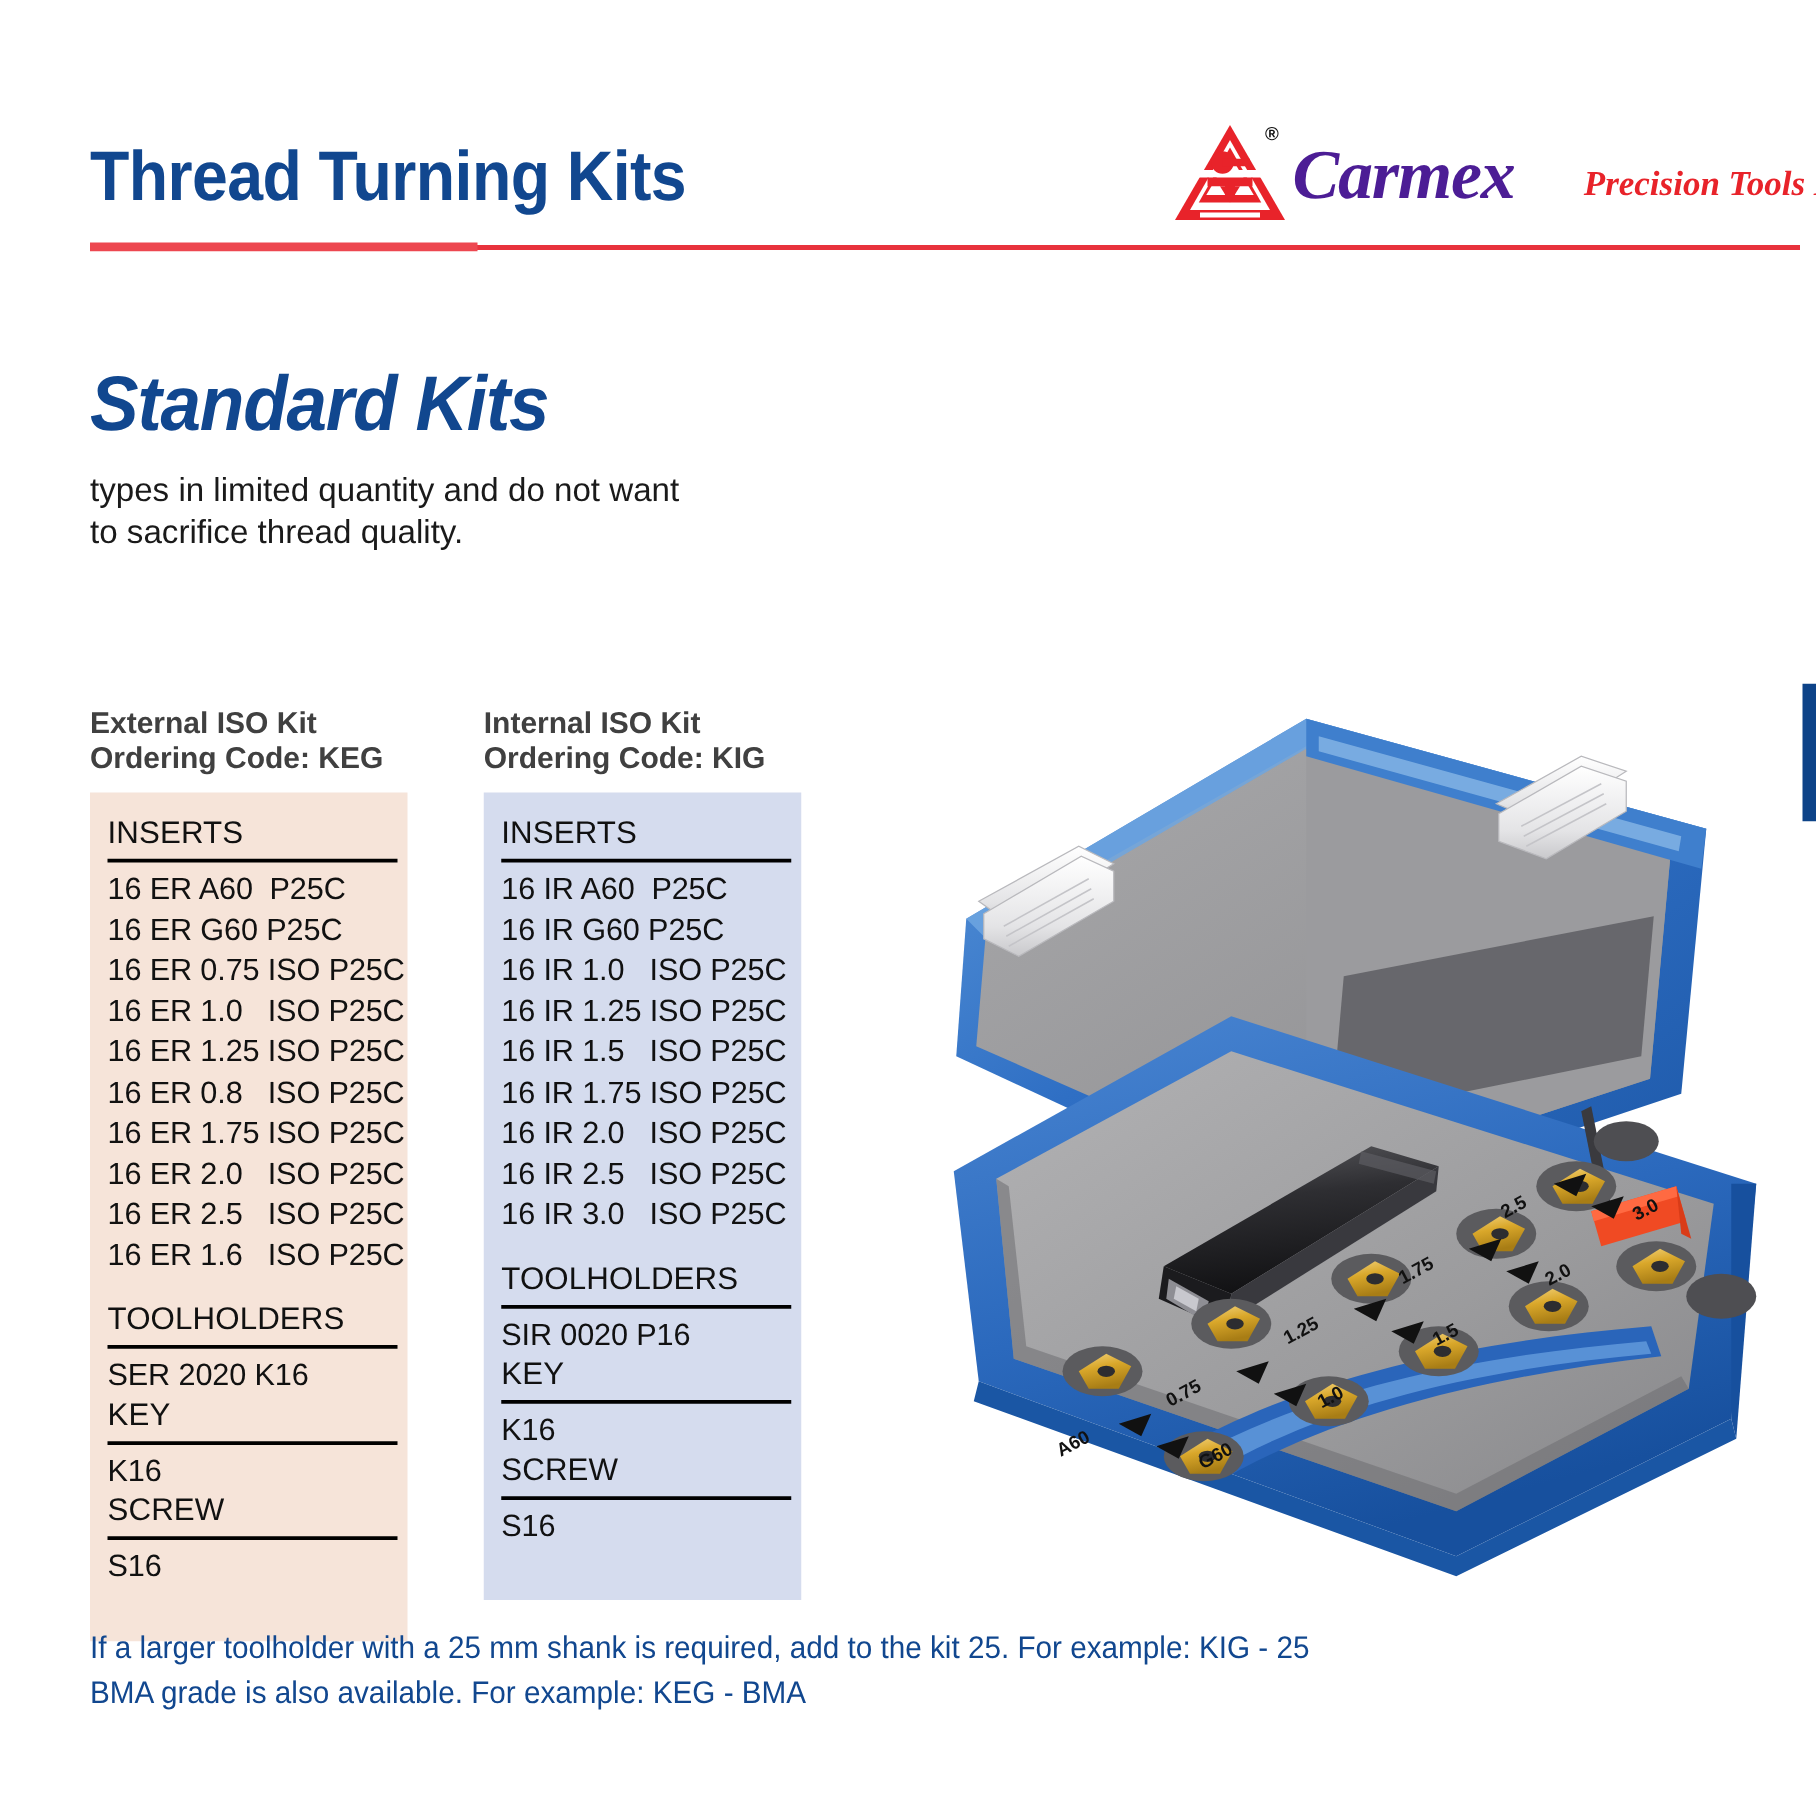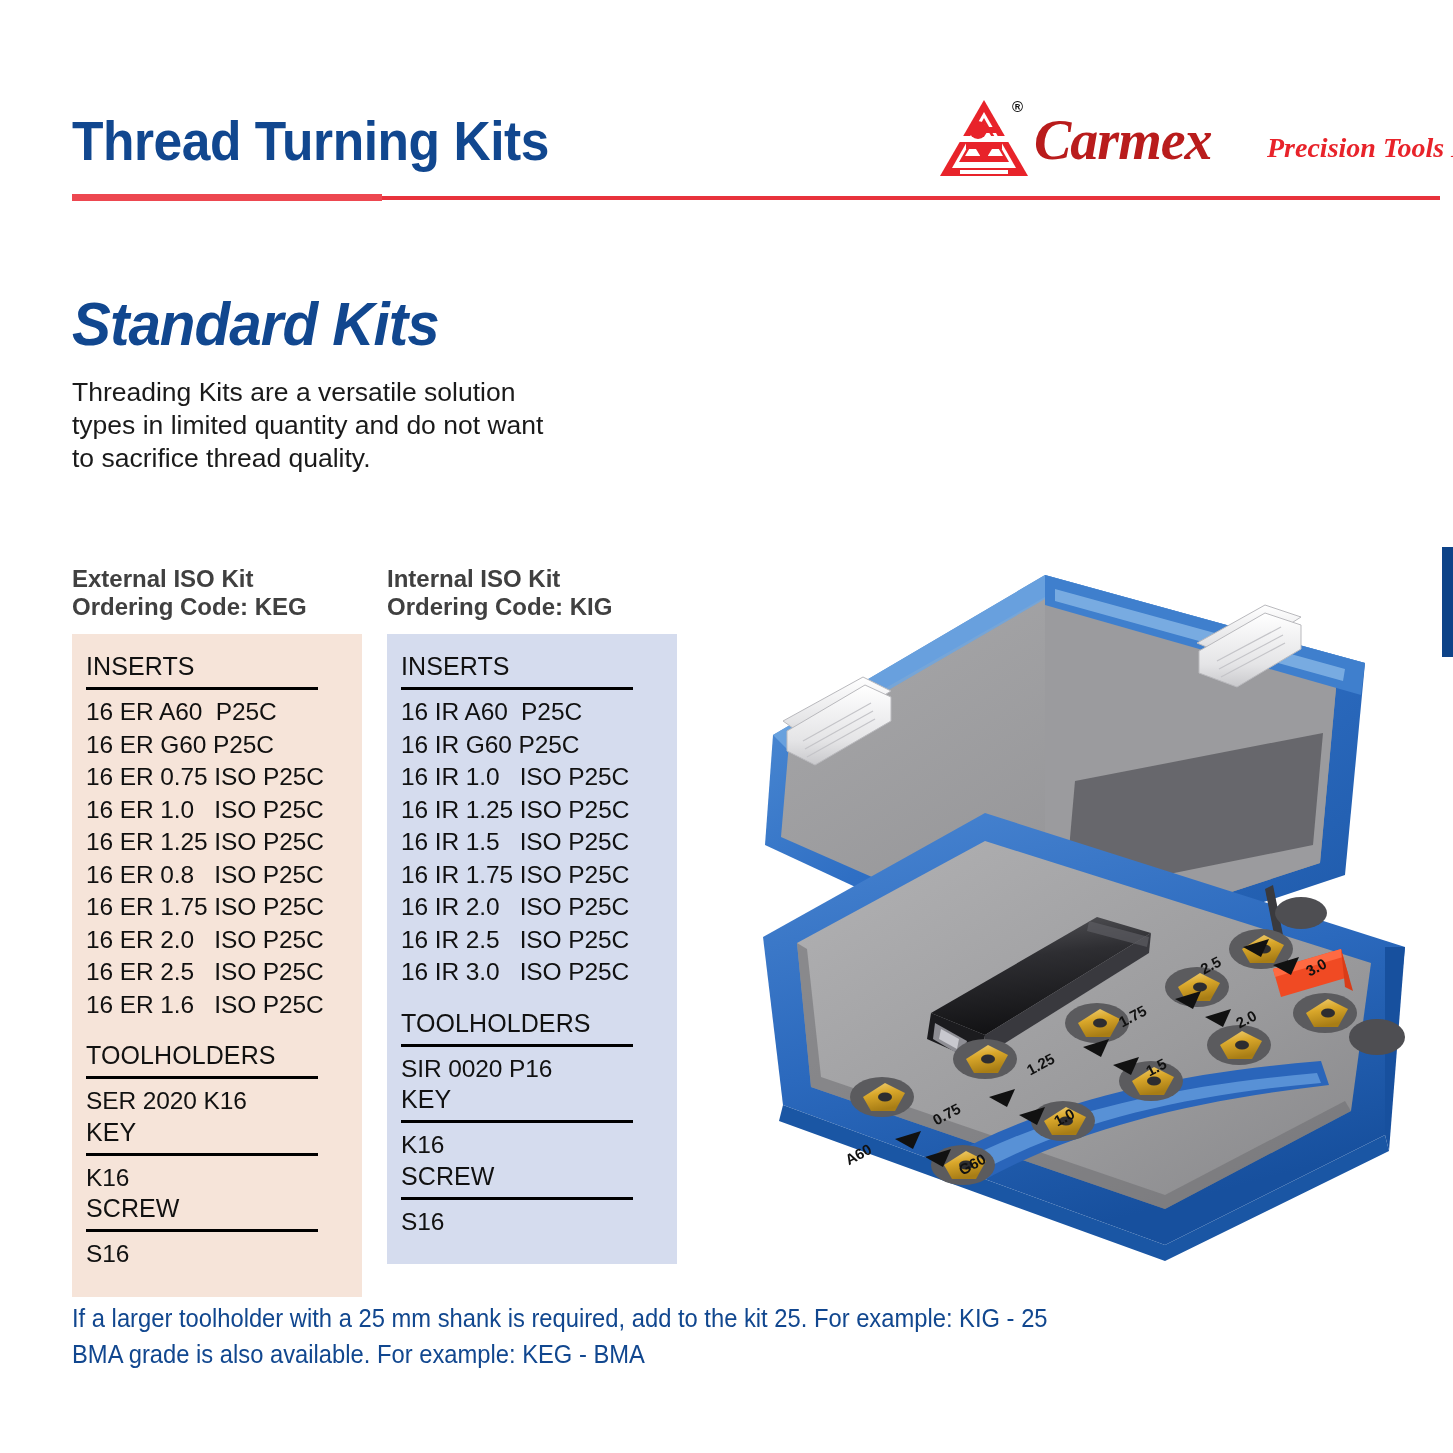--- a/index.html
+++ b/index.html
@@ -29,21 +29,21 @@
     width: 310px; height: 7px; background: #ed4750;
   }
 
   
   .logo { position: absolute; left: 932px; top: 92px; width: 510px; height: 96px; }
   .logo-mark { position: absolute; left: 6px; top: 4px; width: 92px; height: 86px; }
   .logo-word {
     position: absolute; left: 102px; top: 16px;
     font-family: "Liberation Serif", serif;
     font-style: italic; font-weight: bold;
-    font-size: 56px; color: #b91c1c; letter-spacing: -1px;
+    font-size: 56px; color: #4c1d95; letter-spacing: -1px;
     white-space: nowrap;
   }
   .logo-sub {
     position: absolute; left: 335px; top: 40px;
     font-family: "Liberation Serif", serif;
     font-style: italic; font-weight: bold;
     font-size: 28px; color: #e8232a; white-space: nowrap;
   }
 
   
@@ -60,21 +60,21 @@
   .intro div { white-space: nowrap; }
 
   
   .kit { position: absolute; top: 565px; }
   .kit-a { left: 72px; }
   .kit-b { left: 387px; }
   .kit-head {
     font-size: 24px; font-weight: bold; color: #404040;
     line-height: 28px; margin-bottom: 13px; white-space: nowrap;
   }
-  .kit-panel { width: 290px; padding: 18px 14px 26px 14px; }
+  .kit-panel { width: 254px; padding: 18px 14px 42px 14px; }
   .panel-ext { background: #f6e4d9; }
   .panel-int { background: #d5dcee; }
   .grp-label {
     font-size: 25px; color: #111; padding: 0 0 2px 0;
     white-space: nowrap; letter-spacing: 0.1px;
   }
   .grp-rule { height: 3px; background: #000; margin: 4px 0 6px 0; width: 232px; }
   .row {
     font-size: 24.5px; color: #111; line-height: 32.5px;
     white-space: pre; letter-spacing: -0.1px;
@@ -128,21 +128,20 @@
         <rect x="22" y="74" width="48" height="4" fill="#ffffff"></rect>
         <text x="74" y="16" class="ins-label" font-size="15" fill="#e8232a" font-weight="bold">®</text>
       </svg>
     </div>
     <div class="logo-word">Carmex</div>
     <div class="logo-sub">Precision Tools Ltd.</div>
   </div>
 
   <div class="section-title">Standard Kits</div>
   <div class="intro">
-    <div>Threading Kits are a versatile solution</div>
     <div>types in limited quantity and do not want</div>
     <div>to sacrifice thread quality.</div>
   </div>
 
   <div class="kit kit-a">
     <div class="kit-head">
       <div>External ISO Kit</div>
       <div>Ordering Code: KEG</div>
     </div>
     <div class="kit-panel panel-ext">

